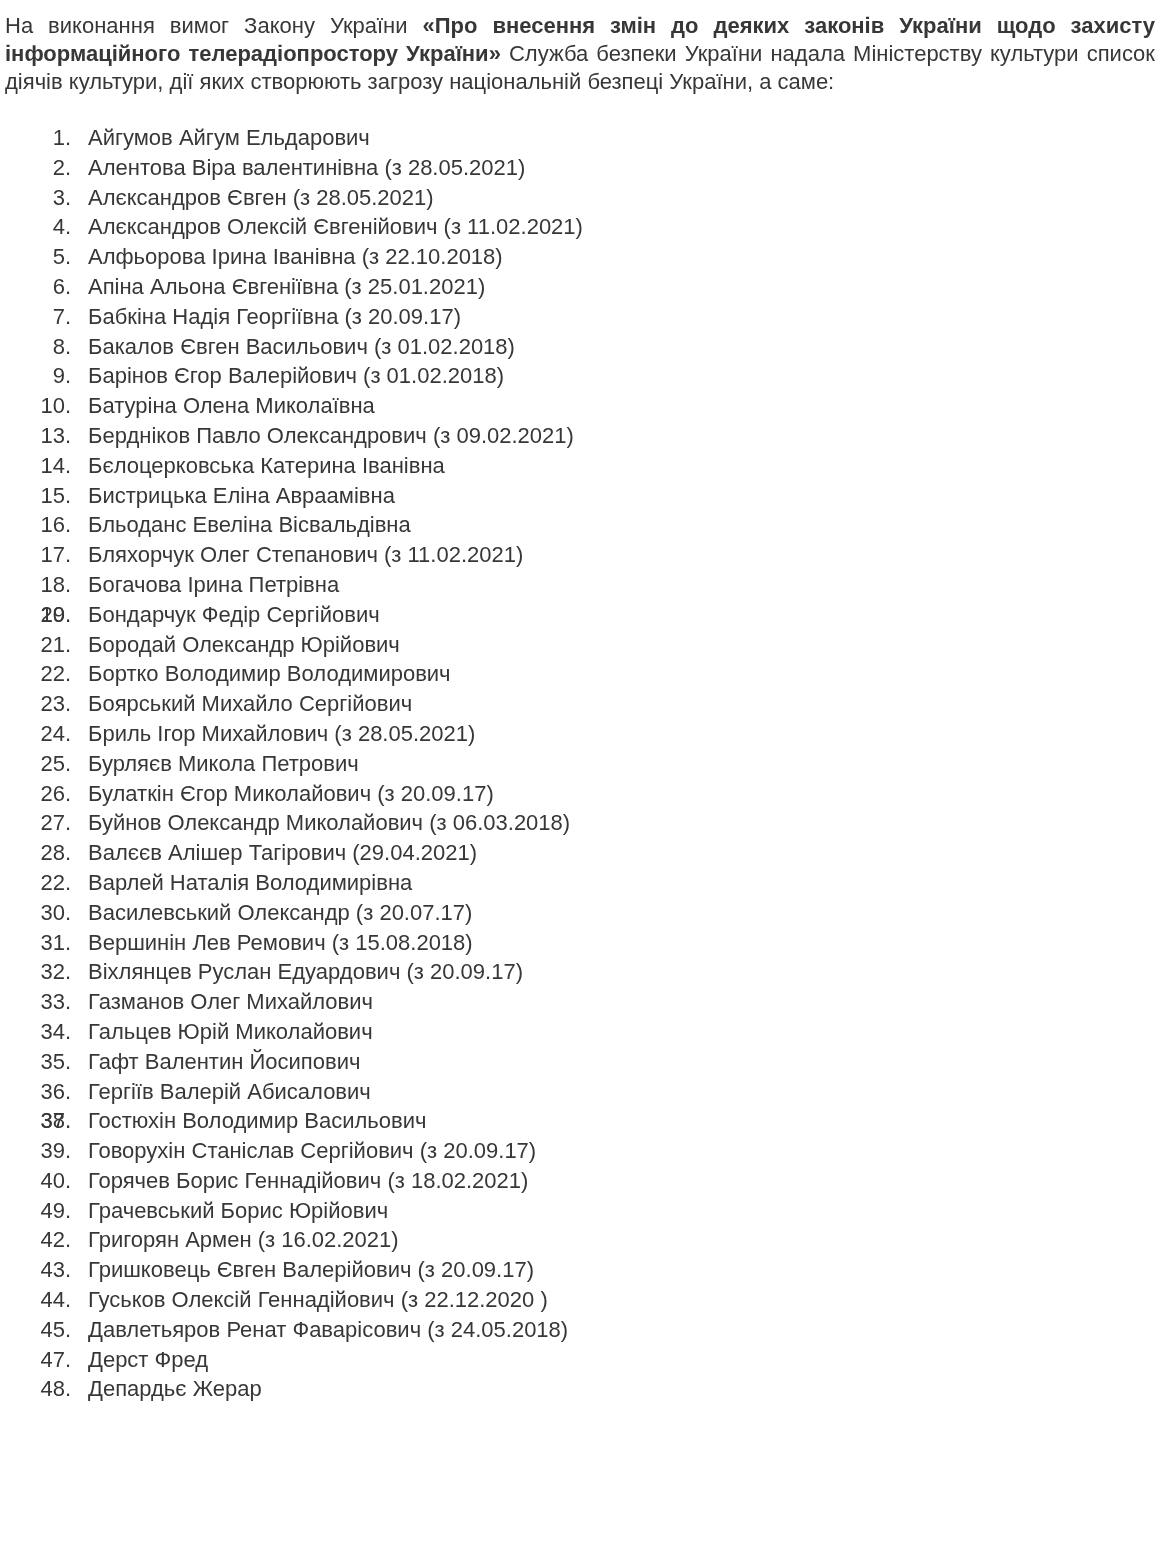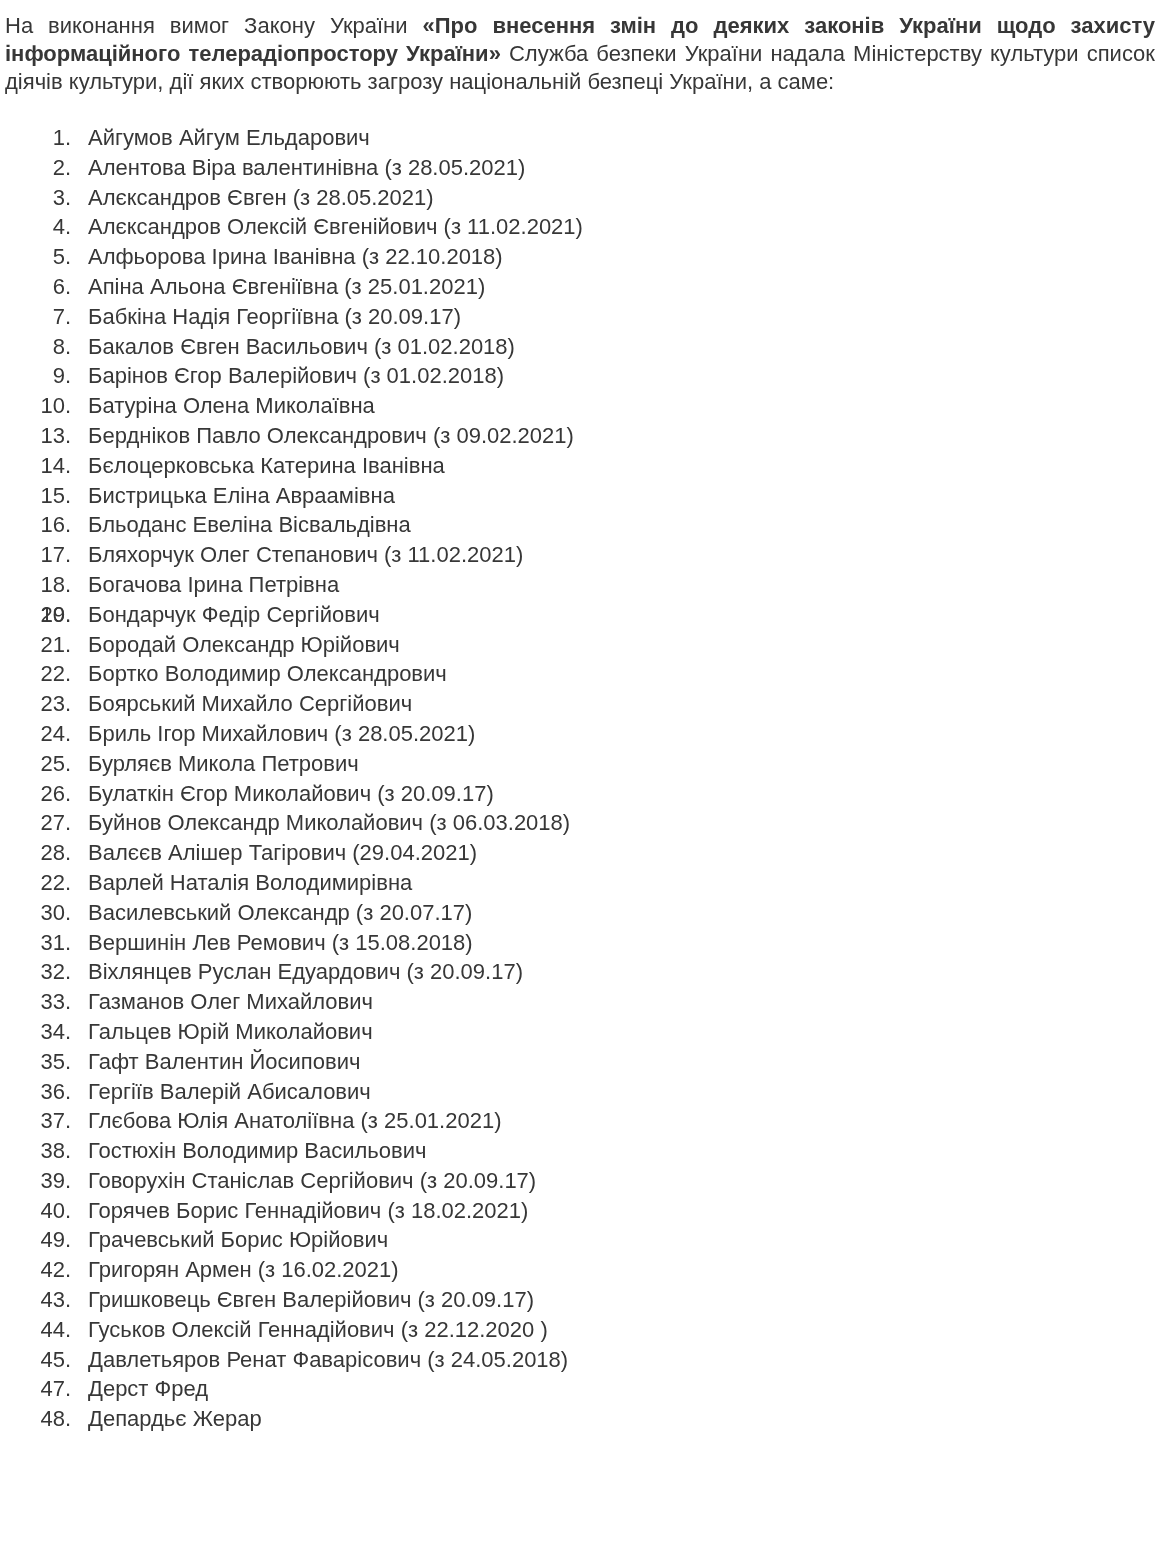--- a/index.html
+++ b/index.html
@@ -128,21 +128,21 @@
       <li>
       <span class="num">20.</span>
       <span class="name">Бондарчук Федір Сергійович</span>
     </li>
       <li>
       <span class="num">21.</span>
       <span class="name">Бородай Олександр Юрійович</span>
     </li>
       <li>
       <span class="num">22.</span>
-      <span class="name">Бортко Володимир Олександрович</span>
+      <span class="name">Бортко Володимир Володимирович</span>
     </li>
       <li>
       <span class="num">23.</span>
       <span class="name">Боярський Михайло Сергійович</span>
     </li>
       <li>
       <span class="num">24.</span>
       <span class="name">Бриль Ігор Михайлович (з 28.05.2021)</span>
     </li>
       <li>
@@ -188,21 +188,20 @@
       <li>
       <span class="num">35.</span>
       <span class="name">Гафт Валентин Йосипович</span>
     </li>
       <li>
       <span class="num">36.</span>
       <span class="name">Гергіїв Валерій Абисалович</span>
     </li>
       <li>
       <span class="num">37.</span>
-      <span class="name">Глєбова Юлія Анатоліївна (з 25.01.2021)</span>
     </li>
       <li>
       <span class="num">38.</span>
       <span class="name">Гостюхін Володимир Васильович</span>
     </li>
       <li>
       <span class="num">39.</span>
       <span class="name">Говорухін Станіслав Сергійович (з 20.09.17)</span>
     </li>
       <li>

